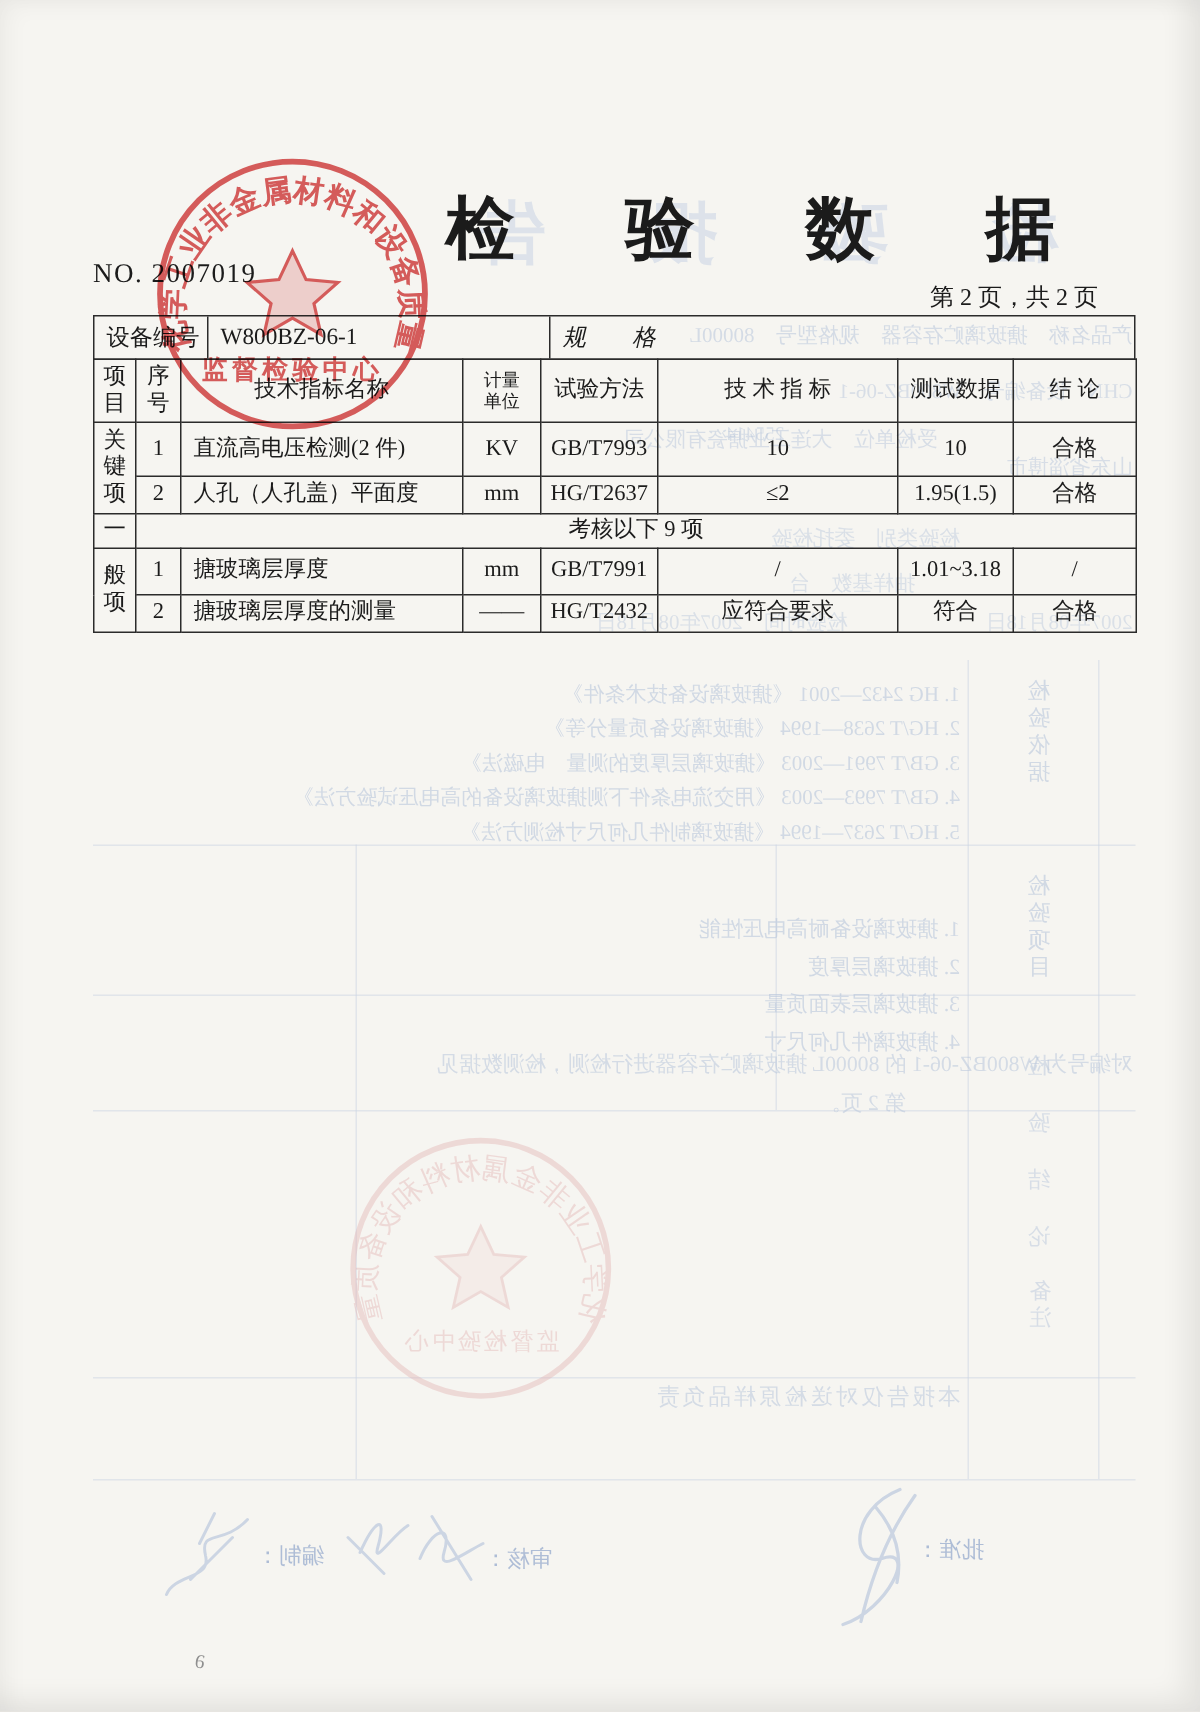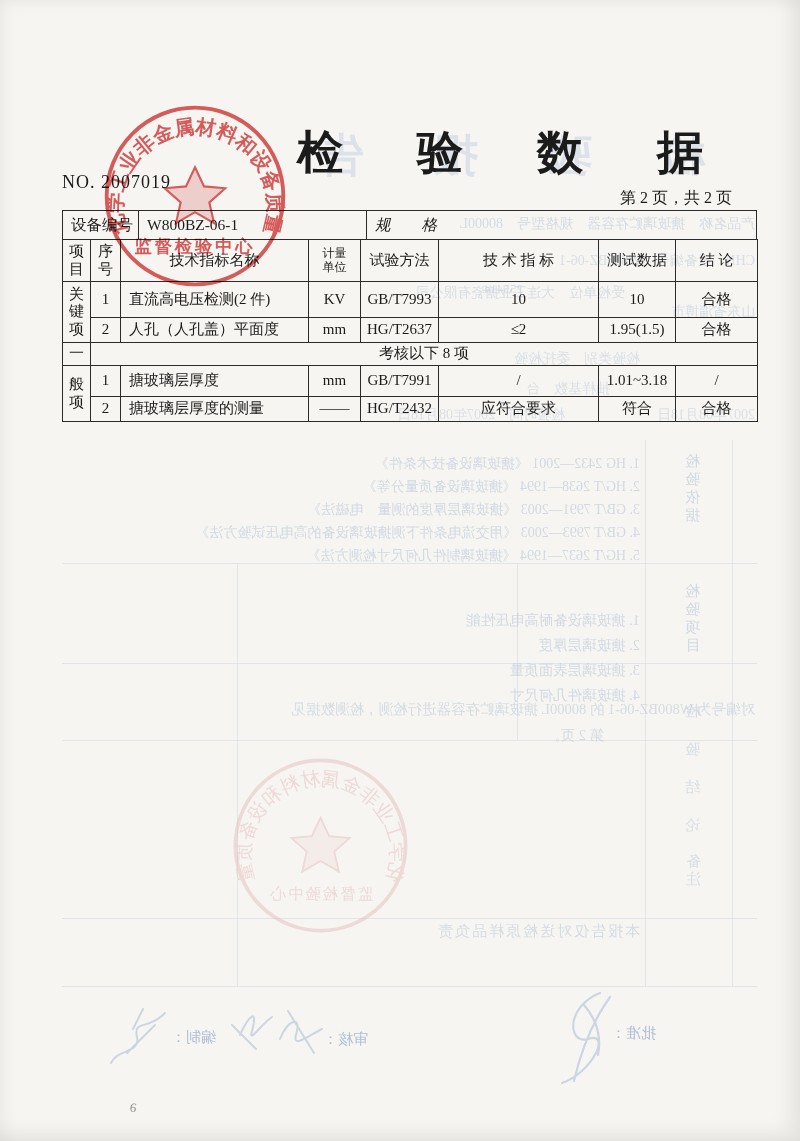--- a/index.html
+++ b/index.html
@@ -171,21 +171,21 @@
         <td>2</td>
         <td class="nm">人孔（人孔盖）平面度</td>
         <td>mm</td>
         <td>HG/T2637</td>
         <td>≤2</td>
         <td>1.95(1.5)</td>
         <td>合格</td>
       </tr>
       <tr style="height:23px">
         <td>一</td>
-        <td colspan="7">考核以下 8 项</td>
+        <td colspan="7">考核以下 9 项</td>
       </tr>
       <tr style="height:31px">
         <td rowspan="2" class="v">般
 项</td>
         <td>1</td>
         <td class="nm">搪玻璃层厚度</td>
         <td>mm</td>
         <td>GB/T7991</td>
         <td>/</td>
         <td>1.01~3.18</td>

